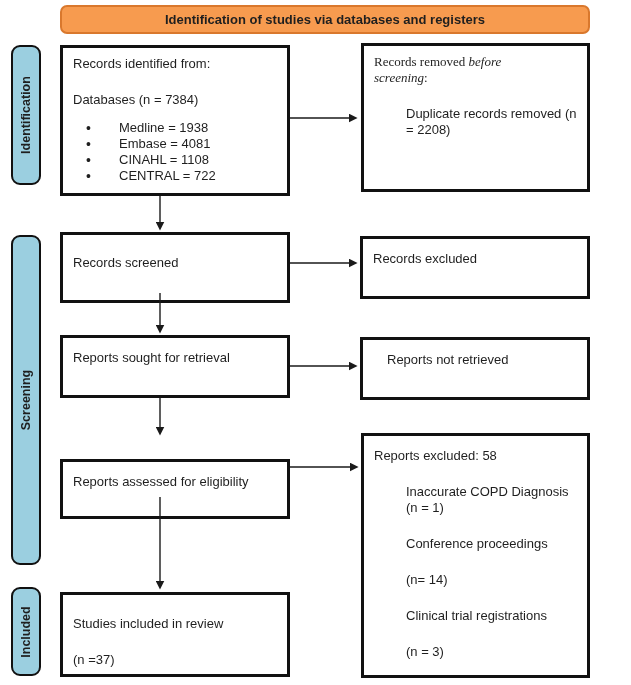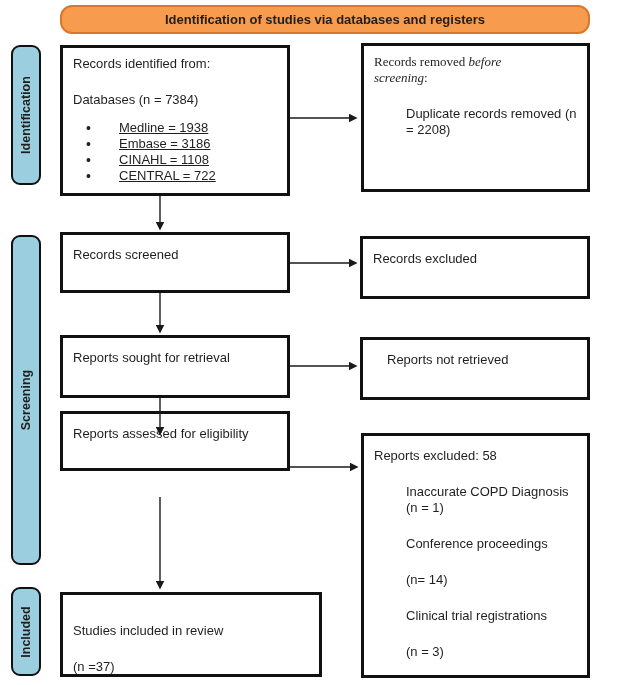--- a/index.html
+++ b/index.html
@@ -18,21 +18,21 @@
     font-family:"Liberation Sans", sans-serif;
     color:var(--text-color);
     font-size:13px;
     line-height:16px;
     overflow:hidden;
   }
   .banner{
     position:absolute;left:60px;top:5px;width:530px;height:29px;
     background:var(--banner-fill);
     border:2px solid var(--banner-border);
-    border-radius:12px;
+    border-radius:7px;
     display:flex;align-items:center;justify-content:center;
     font-weight:bold;
     box-sizing:border-box;
   }
   .stage{
     position:absolute;left:11px;width:30px;
     background:var(--stage-fill);
     border:2.5px solid var(--box-border);
     border-radius:9px;
     box-sizing:border-box;
@@ -50,35 +50,35 @@
   .pbox{
     position:absolute;
     background:#ffffff;
     border:3px solid var(--box-border);
     box-sizing:border-box;
     padding:8px 10px;
   }
   .pbox p{margin:0;}
   .box-records-identified{left:60px;top:45px;width:230px;height:151px;}
   .box-records-removed{left:361px;top:43px;width:229px;height:149px;}
-  .box-records-screened{left:60px;top:232px;width:230px;height:61px;padding-top:12px;}
+  .box-records-screened{left:60px;top:232px;width:230px;height:71px;padding-top:20px;}
   .box-records-excluded{left:360px;top:236px;width:230px;height:63px;padding-top:12px;}
   .box-reports-sought{left:60px;top:335px;width:230px;height:63px;padding-top:12px;}
   .box-reports-not-retrieved{left:360px;top:337px;width:230px;height:63px;padding-top:12px;padding-left:24px;}
-  .box-reports-assessed{left:60px;top:411px;width:230px;height:60px;padding-top:12px;}
+  .box-reports-assessed{left:60px;top:459px;width:230px;height:60px;padding-top:12px;}
   .box-reports-excluded{left:361px;top:433px;width:229px;height:245px;padding-top:12px;}
-  .box-studies-included{left:60px;top:592px;width:262px;height:85px;padding-top:28px;}
+  .box-studies-included{left:60px;top:592px;width:230px;height:85px;padding-top:21px;}
   .gap-lg{margin-top:20px !important;}
   .wrap-narrow{max-width:158px;font-family:Liberation Serif, serif;}
   .indent{padding-left:32px;max-width:180px;box-sizing:content-box;}
   .bullets{
     list-style:none;margin:12px 0 0;padding:0;
   }
   .bullets li{
-    position:relative;padding-left:46px;height:16px;text-decoration:underline;
+    position:relative;padding-left:46px;height:16px;
   }
   .bullets li::before{
     content:"\2022";
     position:absolute;left:13px;top:0;
     font-size:14px;
   }
   .reason{margin-top:20px !important;padding-left:32px;}
   .arrows{
     position:absolute;left:0;top:0;width:631px;height:685px;
     pointer-events:none;
@@ -103,21 +103,21 @@
   </div>
   <div class="stage stage-included">
     <span>Included</span>
   </div>
 
   <div class="pbox box-records-identified">
     <p>Records identified from:</p>
     <p class="gap-lg">Databases (n = 7384)</p>
     <ul class="bullets">
       <li>Medline = 1938</li>
-      <li>Embase = 3186</li>
+      <li>Embase = 4081</li>
       <li>CINAHL = 1108</li>
       <li>CENTRAL = 722</li>
     </ul>
   </div>
 
   <div class="pbox box-records-removed">
     <p class="wrap-narrow"><span>Records removed </span><em>before screening</em><span>:</span></p>
     <p class="gap-lg indent">Duplicate records removed (n = 2208)</p>
   </div>
 

